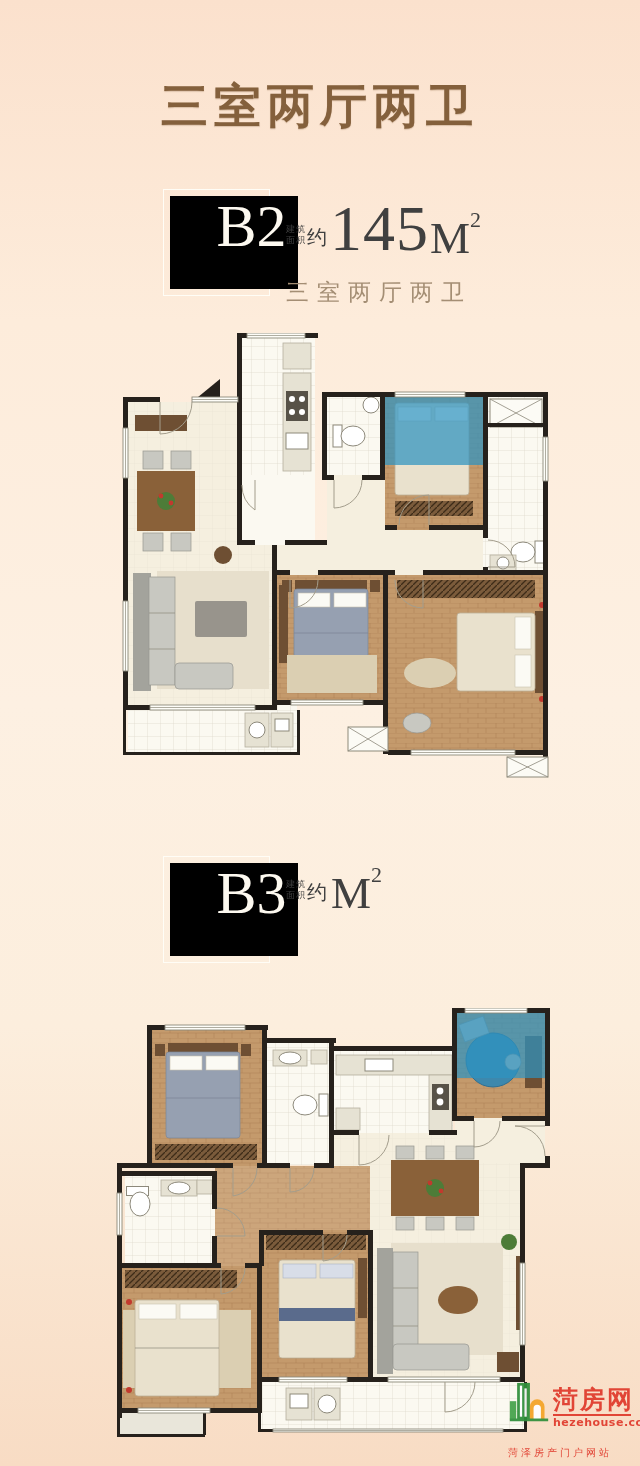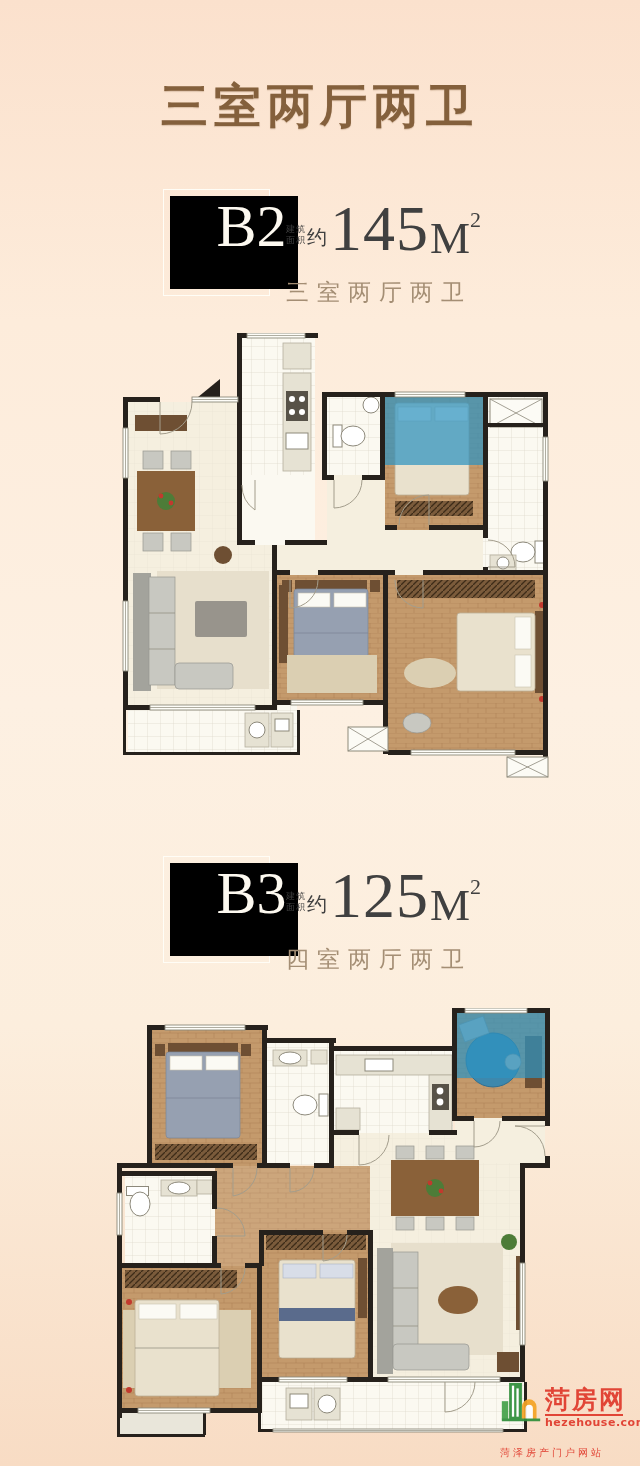--- a/index.html
+++ b/index.html
@@ -50,21 +50,21 @@
   .pillow{fill:#fbfaf4;stroke:#c9c2ae;stroke-width:0.6;}
   .duvet{fill:#96a0b1;stroke:#7d8798;stroke-width:0.7;}
   .rug{fill:#e7dfcc;}
   .rug2{fill:#dbcfb2;}
   .plant{fill:#4d7c38;}
   .flower{fill:#c2392e;}
   .blueov{fill:#2e93c0;opacity:0.72;}
   .acx{fill:#fcfbf5;stroke:#8d897b;stroke-width:1;}
   .xline{stroke:#8d897b;stroke-width:0.8;}
   
-  .watermark{position:absolute;right:12px;bottom:6px;display:flex;flex-direction:column;align-items:flex-start;opacity:0.93;width:128px;}
+  .watermark{position:absolute;right:4px;bottom:6px;display:flex;flex-direction:column;align-items:flex-start;opacity:0.93;width:128px;}
   .wm-top{display:flex;align-items:flex-end;}
   .wm-text{margin-left:3px;display:flex;flex-direction:column;}
   .wm-name{font-size:25px;font-weight:bold;color:#e03a2c;letter-spacing:2px;line-height:1;}
   .wm-rule{height:2px;background:#e03a2c;margin:2px 0 1px 0;width:78px;}
   .wm-url{font-size:11px;font-weight:bold;color:#e03a2c;letter-spacing:0.5px;line-height:1.1;}
   .wm-tagline{margin-top:17px;font-size:10px;color:#e03a2c;letter-spacing:3px;white-space:nowrap;}
 </style>
 </head>
 <body>
 
@@ -293,25 +293,23 @@
       <span class="unit-code">B3</span>
     </div>
   </div>
   <div class="unit-meta">
     <div class="area-row">
       <span class="area-label">
         <span>建筑</span>
         <span>面积</span>
       </span>
       <span class="area-approx">约</span>
-      <span class="area-value">125</span>
       <span class="area-unit">M</span>
       <span class="area-sup">2</span>
     </div>
-    <div class="rooms-row">四室两厅两卫</div>
   </div>
 </div>
 
 <div class="plan" id="b3-plan">
 <svg viewBox="0 0 470 435" width="470" height="435">
   <defs>
     <pattern id="gridB" width="13" height="13" patternUnits="userSpaceOnUse">
       <path d="M13 0H0V13" fill="none" stroke="#dcd7c7" stroke-width="0.7"></path>
     </pattern>
     <pattern id="hatchB" width="6" height="6" patternUnits="userSpaceOnUse">

